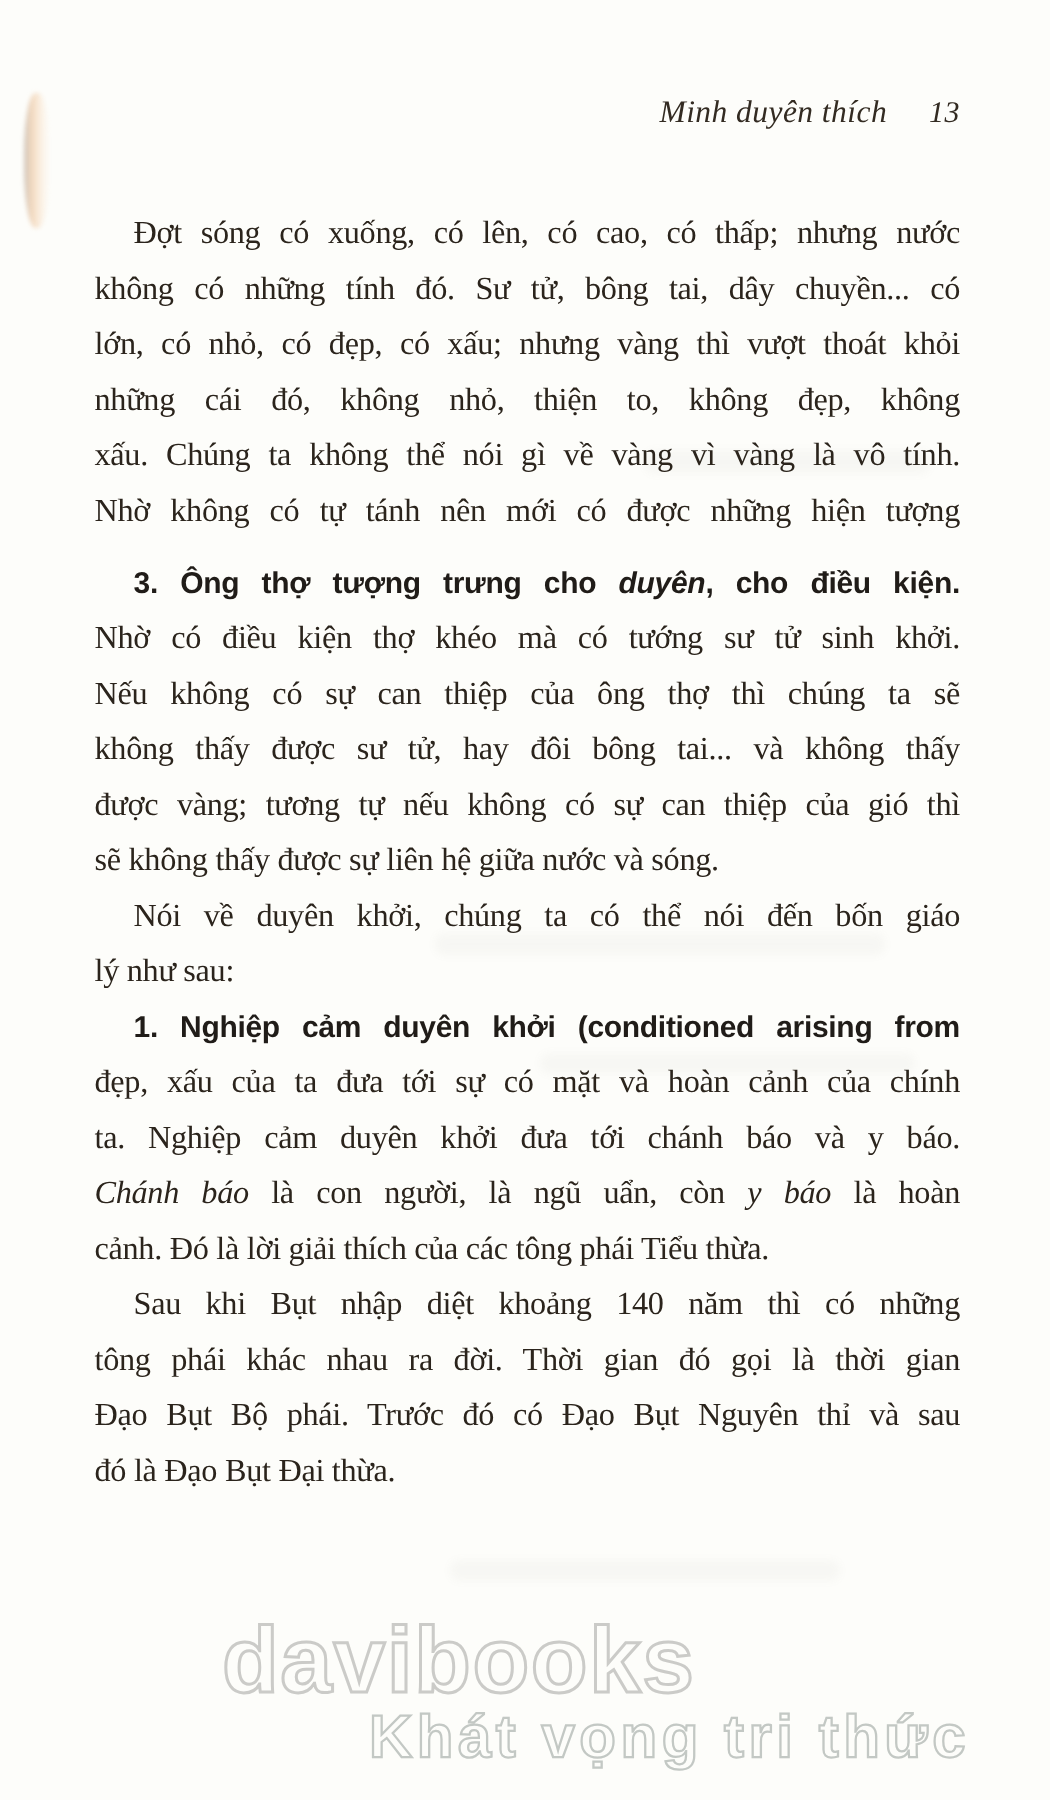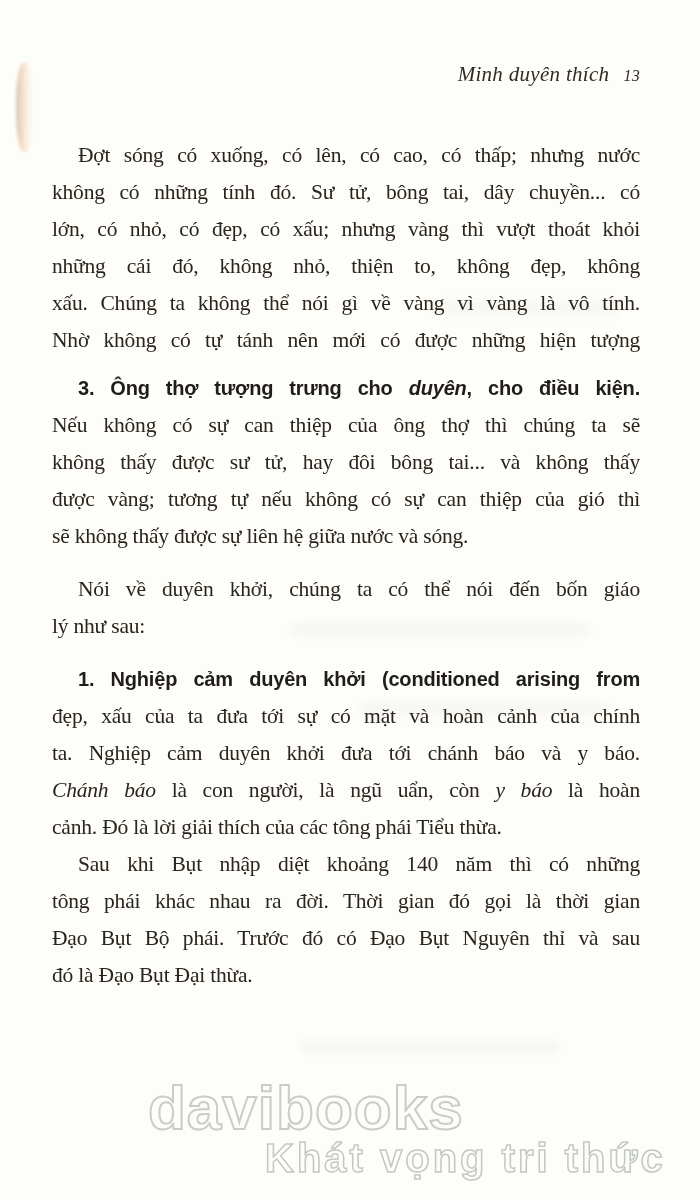--- a/index.html
+++ b/index.html
@@ -10,28 +10,28 @@
     overflow:hidden;
     font-family:"Liberation Serif","DejaVu Serif",serif;
     color:#2b241c;
   }
   
   .running-header{
     position:absolute;top:62px;right:60px;
     font-style:italic;font-size:21px;color:#332b22;
     letter-spacing:.3px;white-space:nowrap;
   }
-  .running-header .pageno{margin-left:14px;font-size:16px;font-style:italic;}
+  .running-header .pageno{margin-left:28px;font-size:20px;font-style:italic;}
   
   .page-body{
-    position:absolute;left:52px;right:60px;top:137px;
+    position:absolute;left:63px;right:60px;top:137px;
   }
   .para{margin:0;}
   .gap-sm{margin-top:11px;}
-  .gap-md{margin-top:16px;}
+  .gap-md{}
   .line{
     height:37px;line-height:37px;
     font-size:21.5px;letter-spacing:-0.2px;
     text-align:justify;text-align-last:justify;
     white-space:normal;overflow:hidden;
   }
   .line.indent{padding-left:26px;}
   .line.last{text-align-last:left;}
   .seg-n{font-family:"Liberation Serif","DejaVu Serif",serif;}
   .seg-i{font-family:"Liberation Serif","DejaVu Serif",serif;font-style:italic;}
@@ -43,21 +43,21 @@
     font-family:"Liberation Sans","DejaVu Sans",sans-serif;
     font-weight:bold;font-size:62px;line-height:100px;
     color:transparent;-webkit-text-stroke:2px #cbcbc8;
     letter-spacing:1px;white-space:nowrap;
   }
   .wm-tagline{
     position:absolute;left:246px;top:1134px;
     font-family:"Liberation Sans","DejaVu Sans",sans-serif;
     font-weight:bold;font-size:40px;line-height:48px;
     color:transparent;-webkit-text-stroke:1.5px #c3c8c4;
-    letter-spacing:3px;white-space:nowrap;margin-left:19px;
+    letter-spacing:3px;white-space:nowrap;
   }
   
   .edge-smudge{
     position:absolute;left:16px;top:62px;width:17px;height:90px;
     background:linear-gradient(to right,
       rgba(140,115,95,.40) 0%,
       rgba(240,210,180,.85) 30%,
       rgba(250,233,214,.65) 65%,
       rgba(255,255,255,0) 100%);
     border-radius:45%;
@@ -88,20 +88,21 @@
     <div class="para">
       <div class="line indent"><span class="seg-n">Đợt sóng có xuống, có lên, có cao, có thấp; nhưng nước</span></div>
       <div class="line"><span class="seg-n">không có những tính đó. Sư tử, bông tai, dây chuyền... có</span></div>
       <div class="line"><span class="seg-n">lớn, có nhỏ, có đẹp, có xấu; nhưng vàng thì vượt thoát khỏi</span></div>
       <div class="line"><span class="seg-n">những cái đó, không nhỏ, thiện to, không đẹp, không</span></div>
       <div class="line"><span class="seg-n">xấu. Chúng ta không thể nói gì về vàng vì vàng là vô tính.</span></div>
       <div class="line"><span class="seg-n">Nhờ không có tự tánh nên mới có được những hiện tượng</span></div>
     </div>
     <div class="para gap-sm">
       <div class="line indent"><span class="seg-b">3. Ông thợ tượng trưng cho </span><span class="seg-bi">duyên</span><span class="seg-b">, cho điều kiện.</span></div>
+      <div class="line"><span class="seg-n">Nhờ có điều kiện thợ khéo mà có tướng sư tử sinh khởi.</span></div>
       <div class="line"><span class="seg-n">Nếu không có sự can thiệp của ông thợ thì chúng ta sẽ</span></div>
       <div class="line"><span class="seg-n">không thấy được sư tử, hay đôi bông tai... và không thấy</span></div>
       <div class="line"><span class="seg-n">được vàng; tương tự nếu không có sự can thiệp của gió thì</span></div>
       <div class="line last"><span class="seg-n">sẽ không thấy được sự liên hệ giữa nước và sóng.</span></div>
     </div>
     <div class="para gap-md">
       <div class="line indent"><span class="seg-n">Nói về duyên khởi, chúng ta có thể nói đến bốn giáo</span></div>
       <div class="line last"><span class="seg-n">lý như sau:</span></div>
     </div>
     <div class="para gap-md">

